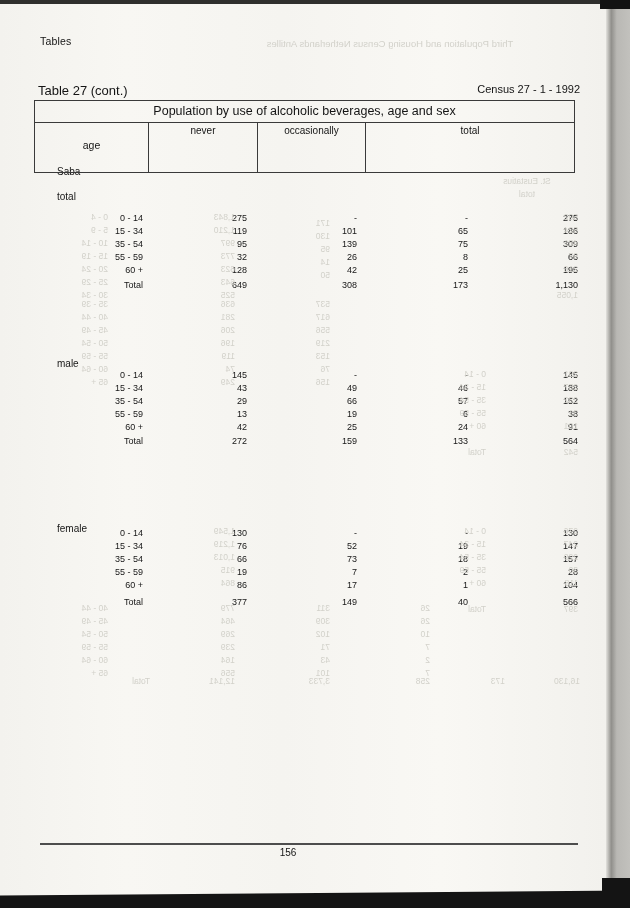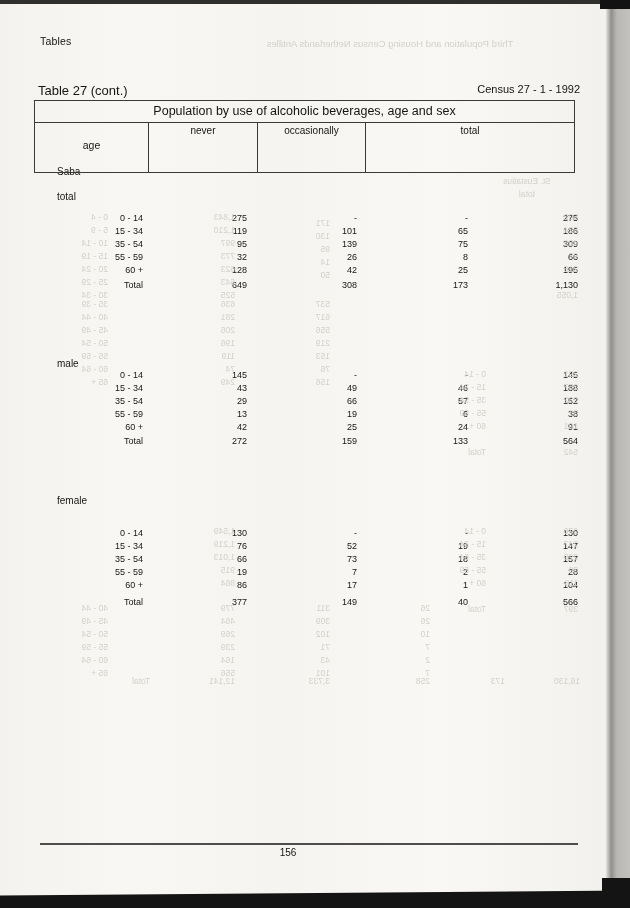--- a/index.html
+++ b/index.html
@@ -129,21 +129,21 @@
         <span class="c3">24</span>
         <span class="c4">91</span>
       </div>
       <div class="trow" style="top: 435px;">
         <span class="ca">Total</span>
         <span class="c1">272</span>
         <span class="c2">159</span>
         <span class="c3">133</span>
         <span class="c4">564</span>
       </div>
-      <div class="sec-label" style="top: 495px;">female</div>
+      <div class="sec-label" style="top: 523px;">female</div>
       <div class="trow" style="top: 527px;">
         <span class="ca">0 - 14</span>
         <span class="c1">130</span>
         <span class="c2">-</span>
         <span class="c3">-</span>
         <span class="c4">130</span>
       </div>
       <div class="trow" style="top: 540px;">
         <span class="ca">15 - 34</span>
         <span class="c1">76</span>

